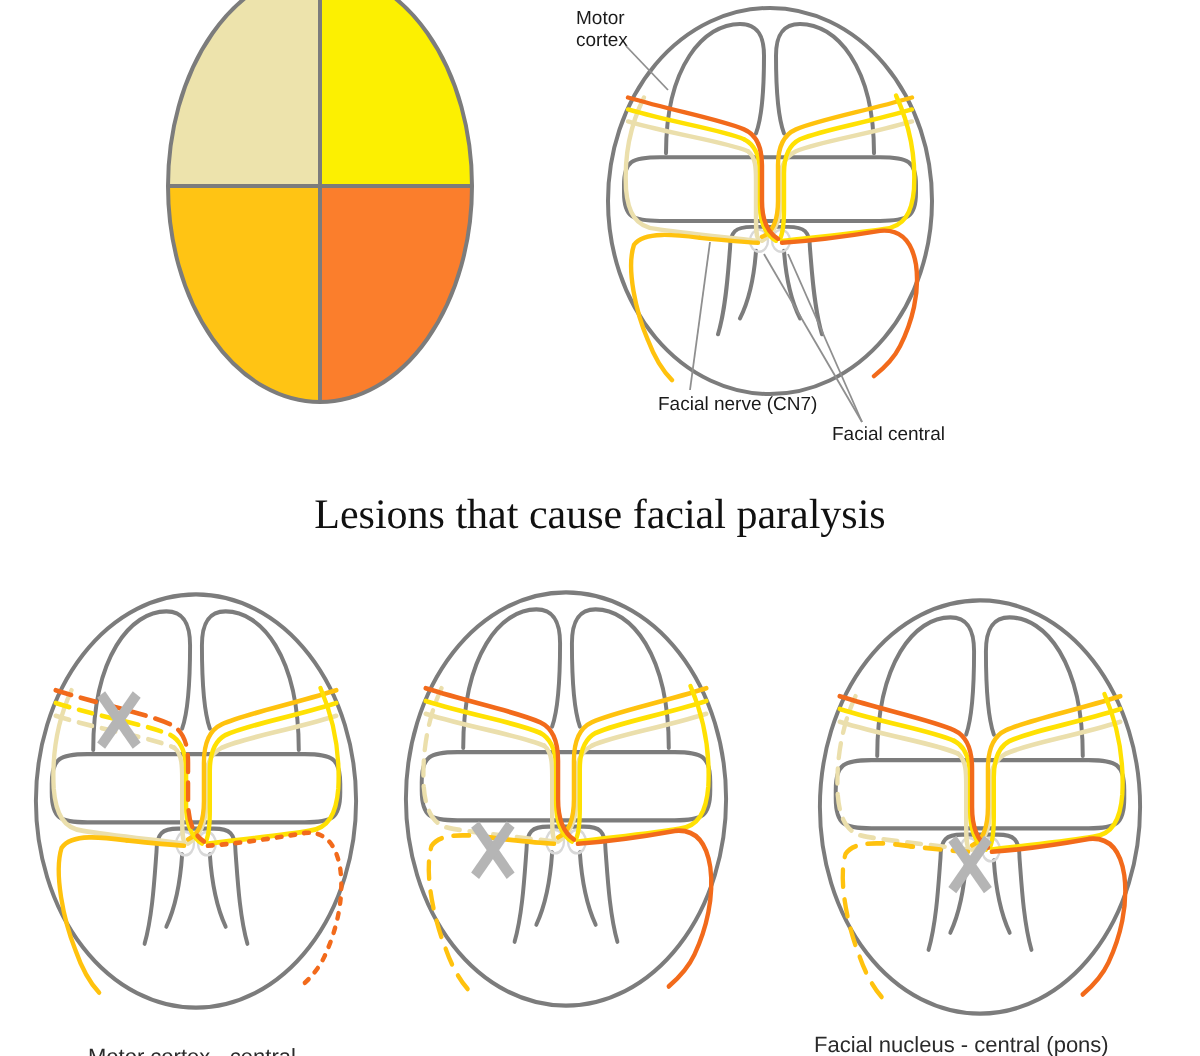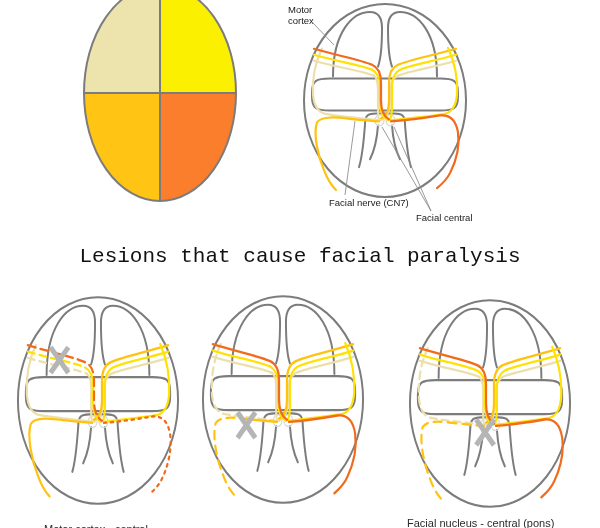--- a/index.html
+++ b/index.html
@@ -11,21 +11,21 @@
   .label{
     font-size:9.5px;line-height:11px;color:#1a1a1a;
     font-family:"Liberation Sans", sans-serif;
   }
   .caption{
     font-size:11px;line-height:13px;color:#2a2a2a;white-space:nowrap;
     font-family:"Liberation Sans", sans-serif;
   }
   #title{
     left:0;top:245px;width:600px;text-align:center;
-    font-size:21px;color:#111;font-family:Liberation Mono, monospace;
+    font-size:21px;color:#111;font-family:Liberation Serif, serif;
   }
   svg{display:block;overflow:visible;}
 </style>
 </head>
 <body>
 
 <div id="canvas">
 
   <svg id="face-oval" class="abs" style="left:82px;top:0;" width="156" height="202" viewBox="0 0 156 202">
       <path d="M 78,93 L 78,-15 A 76 108 0 0 0 2,93 Z" fill="#EDE3AC" stroke="none"></path>

